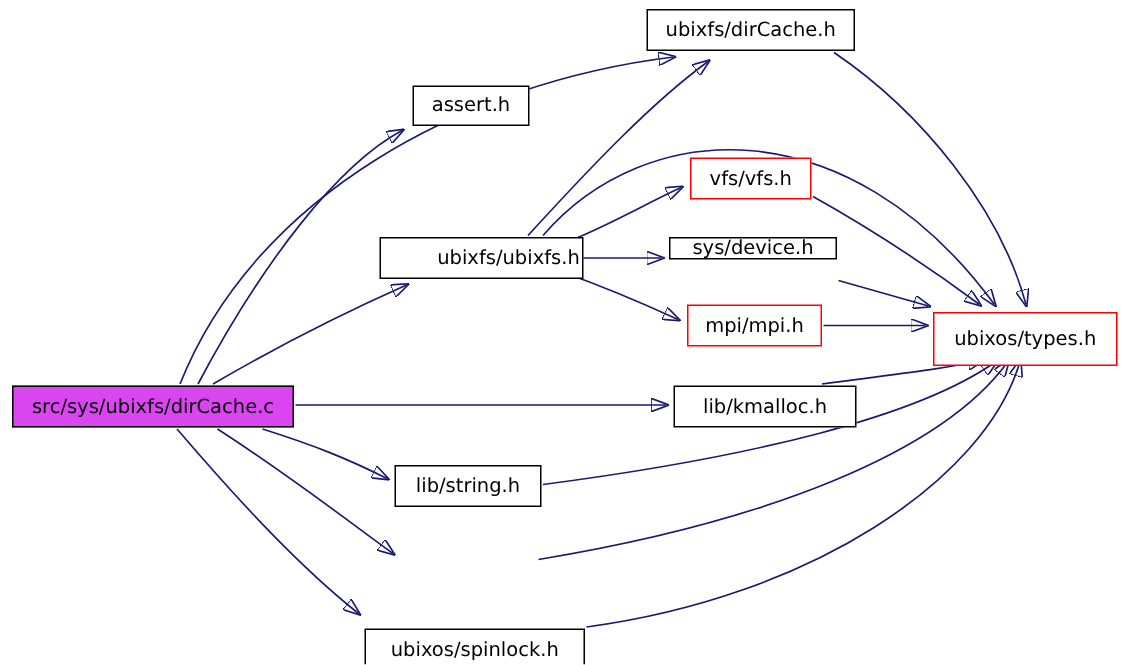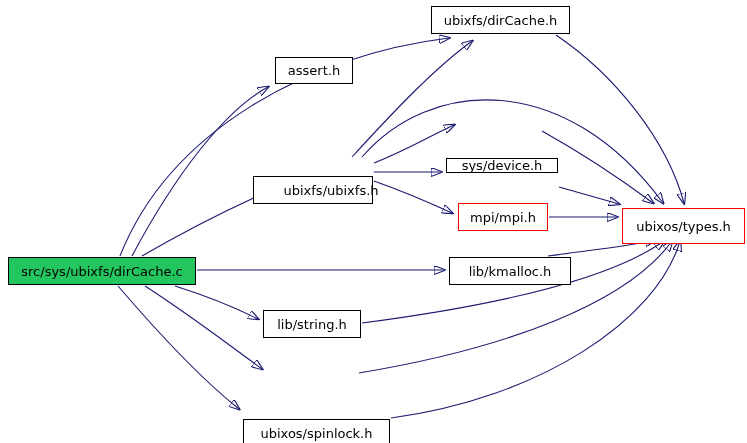--- a/index.html
+++ b/index.html
@@ -28,33 +28,33 @@
     border: 1px solid #000000;
     color: #000000;
     font-size: 13px;
     display: flex;
     align-items: center;
     justify-content: center;
     white-space: nowrap;
     cursor: pointer;
   }
   .node.root {
-    background: #22c55e;
+    background: #d946ef;
     cursor: default;
     text-align: right;
   }
   .node.trunc {
     border-color: #ff0000;
   }
   
   #n-dircache-c  { left:   8px; top: 257px; width: 188px; height: 28px; }
   #n-dircache-h  { left: 431px; top:   6px; width: 139px; height: 28px; }
   #n-assert-h    { left: 275px; top:  57px; width:  78px; height: 27px; }
   #n-vfs-h       { left: 460px; top: 105px; width:  81px; height: 28px; }
-  #n-ubixfs-h    { left: 253px; top: 176px; width: 120px; height: 28px; padding-left: 36px; }
+  #n-ubixfs-h    { left: 253px; top: 158px; width: 136px; height: 28px; padding-left: 36px; }
   #n-device-h    { left: 446px; top: 158px; width: 112px; height: 15px; }
   #n-mpi-h       { left: 458px; top: 203px; width:  90px; height: 28px; }
   #n-types-h     { left: 622px; top: 208px; width: 123px; height: 36px; }
   #n-kmalloc-h   { left: 449px; top: 257px; width: 122px; height: 28px; }
   #n-kprintf-h   { left: 263px; top: 310px; width:  98px; height: 28px; }
   #n-string-h    { left: 267px; top: 360px; width:  91px; height: 28px; }
   #n-spinlock-h  { left: 243px; top: 419px; width: 147px; height: 28px; }
 </style>
 </head>
 <body>
@@ -94,20 +94,23 @@
   </div>
 
   <div class="node" id="n-dircache-h">
     <span>ubixfs/dirCache.h</span>
   </div>
 
   <div class="node" id="n-assert-h">
     <span>assert.h</span>
   </div>
 
+  <div class="node trunc" id="n-vfs-h">
+    <span>vfs/vfs.h</span>
+  </div>
 
   <div class="node" id="n-ubixfs-h">
     <span>ubixfs/ubixfs.h</span>
   </div>
 
   <div class="node" id="n-device-h">
     <span>sys/device.h</span>
   </div>
 
   <div class="node trunc" id="n-mpi-h">

